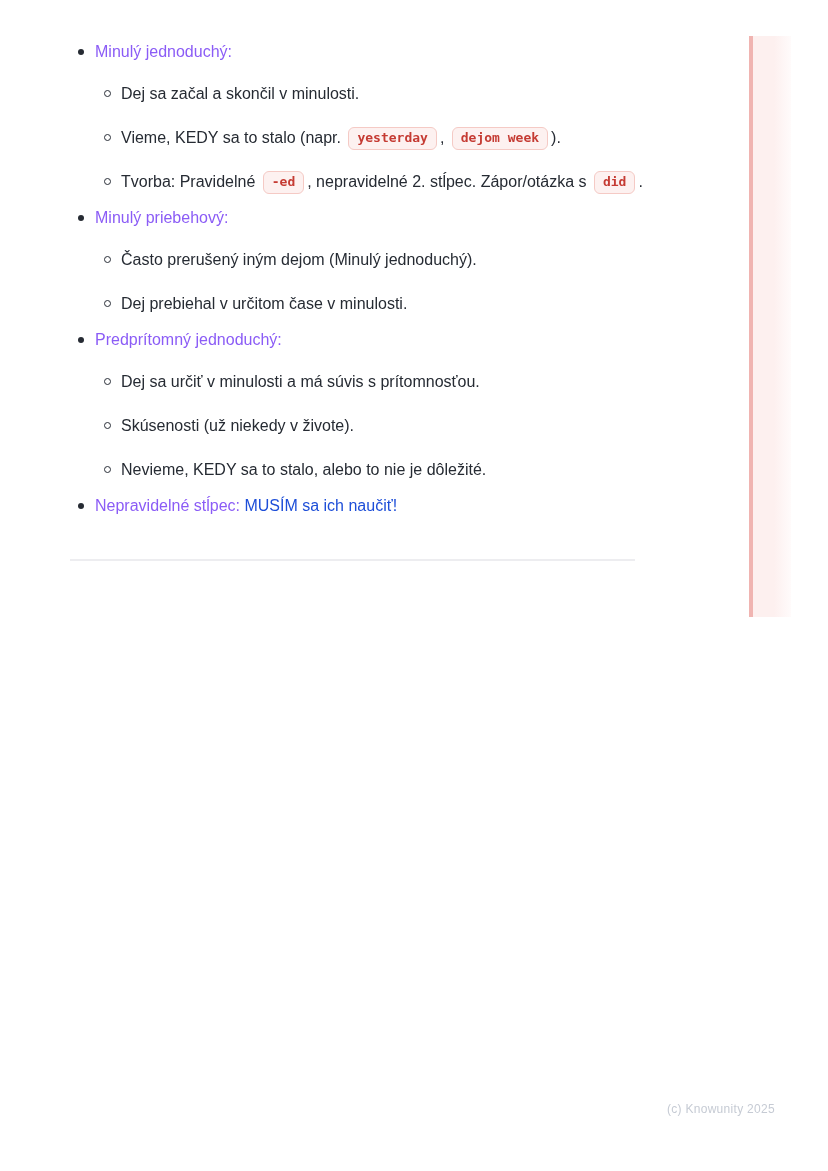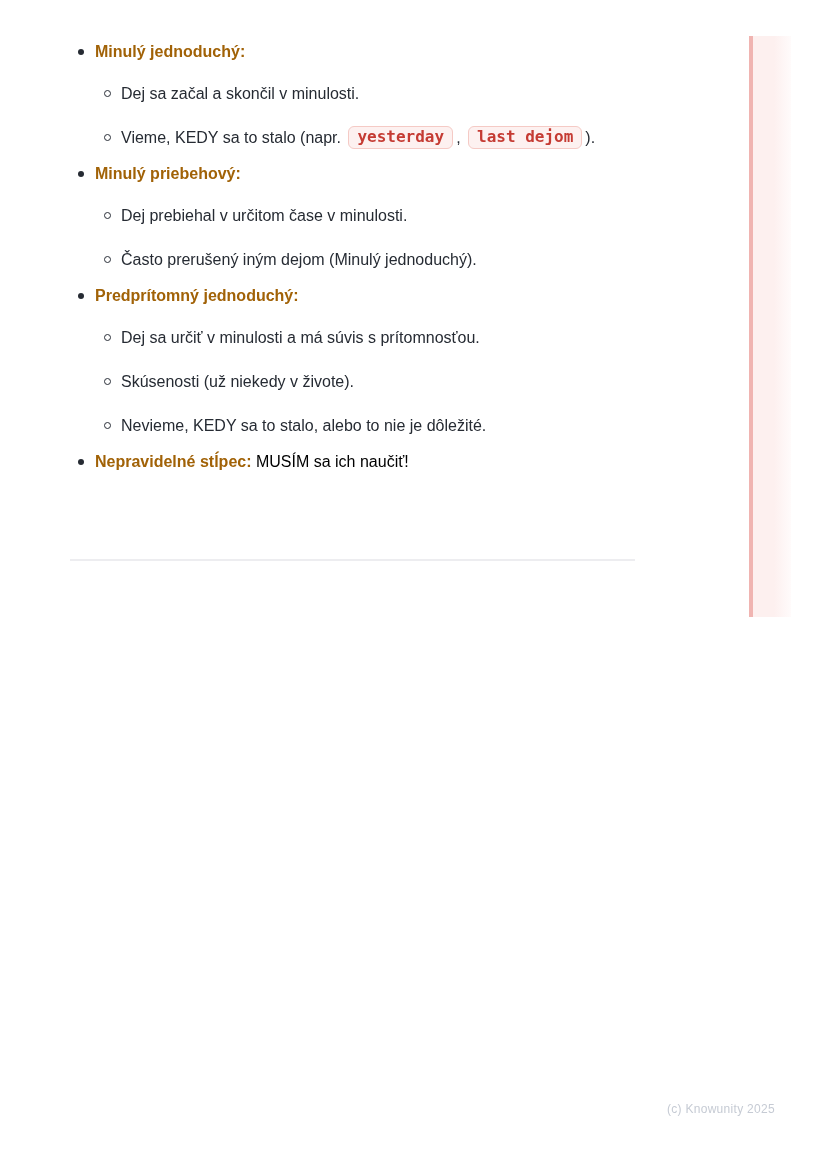--- a/index.html
+++ b/index.html
@@ -41,25 +41,25 @@
     content: "";
     position: absolute;
     left: 8px;
     top: 9px;
     width: 6px;
     height: 6px;
     border-radius: 50%;
     background: #262b33;
   }
   .item-title {
-    font-weight: bold;
-    color: #a16207;
+    font-weight: normal;
+    color: #8b5cf6;
   }
   .item-text {
-    color: #000000;
+    color: #1d4ed8;
   }
   .sub-list {
     list-style: none;
     margin: -2px 0 0 0;
     padding: 0;
   }
   .sub-item {
     position: relative;
     padding-left: 26px;
     margin-top: 20px;
@@ -75,21 +75,21 @@
     width: 5px;
     height: 5px;
     border-radius: 50%;
     border: 1.5px solid #2a2f38;
     background: transparent;
   }
   
   .code-badge {
     display: inline-block;
     font-family: "DejaVu Sans Mono", monospace;
-    font-size: 16px;
+    font-size: 13px;
     font-weight: bold;
     line-height: 16px;
     color: var(--code-text, #c53b33);
     background: var(--code-bg, #fdf1f0);
     border: 1px solid var(--code-border, #f5cac5);
     border-radius: 6px;
     padding: 2px 8px 3px 8px;
     margin: 0 3px;
     vertical-align: 1px;
     text-align: right;
@@ -125,25 +125,26 @@
     text-align: right;
   }
 </style>
 </head>
 <body style="--accent-border: #f0b4b1; --accent-fill: #fdf0ef; --code-text: #c53b33; --code-bg: #fdf1f0; --code-border: #f5cac5; --rule-color: #ededf0;">
 
 <div class="page">
   <ul class="top-list">
       <li class="top-item"><span class="item-title">Minulý jednoduchý:</span><ul class="sub-list">
           <li class="sub-item">Dej sa začal a skončil v minulosti.</li>
-          <li class="sub-item">Vieme, KEDY sa to stalo (napr. <code class="code-badge">yesterday</code>, <code class="code-badge">last dejom</code>).</li>
+          <li class="sub-item">Vieme, KEDY sa to stalo (napr. <code class="code-badge">yesterday</code>, <code class="code-badge">dejom week</code>).</li>
+          <li class="sub-item">Tvorba: Pravidelné <code class="code-badge">-ed</code>, nepravidelné 2. stĺpec. Zápor/otázka s <code class="code-badge">did</code>.</li>
         </ul></li>
       <li class="top-item"><span class="item-title">Minulý priebehový:</span><ul class="sub-list">
+          <li class="sub-item">Často prerušený iným dejom (Minulý jednoduchý).</li>
           <li class="sub-item">Dej prebiehal v určitom čase v minulosti.</li>
-          <li class="sub-item">Často prerušený iným dejom (Minulý jednoduchý).</li>
         </ul></li>
       <li class="top-item"><span class="item-title">Predprítomný jednoduchý:</span><ul class="sub-list">
           <li class="sub-item">Dej sa určiť v minulosti a má súvis s prítomnosťou.</li>
           <li class="sub-item">Skúsenosti (už niekedy v živote).</li>
           <li class="sub-item">Nevieme, KEDY sa to stalo, alebo to nie je dôležité.</li>
         </ul></li>
       <li class="top-item"><span class="item-title">Nepravidelné stĺpec:</span><span class="item-text"> MUSÍM sa ich naučiť!</span></li>
     </ul>
   <div class="rule"></div>
   <div class="accent-bar"></div>

